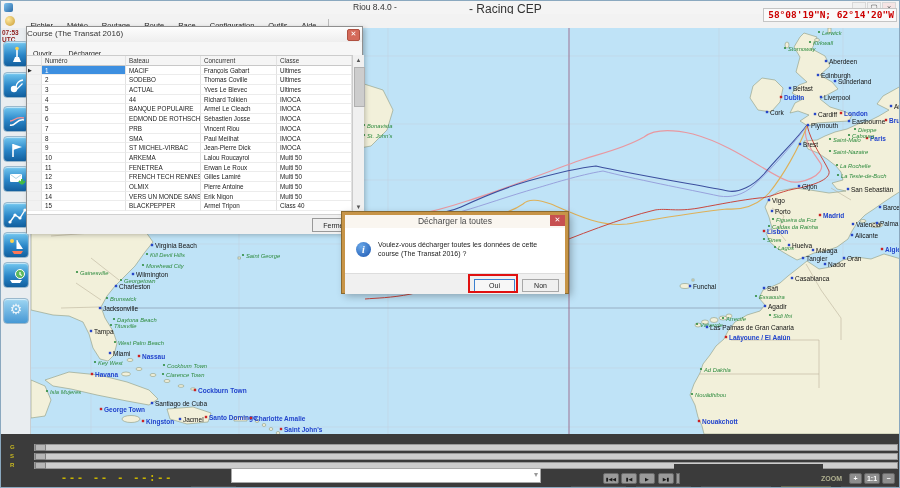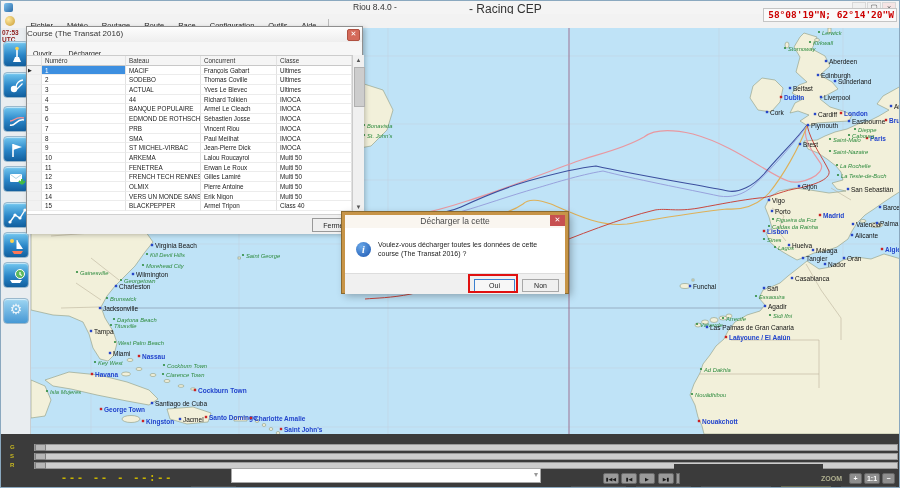--- a/index.html
+++ b/index.html
@@ -566,21 +566,21 @@
     <div class="varrow" style="top:0;">▲</div>
     <div class="vthumb"></div>
     <div class="varrow" style="top:147px;">▼</div>
   </div>
   <div class="racefoot">
     <div class="fermer">Fermer</div>
   </div>
 </div>
 
 <div class="dialog">
-  <div class="dtitle">Décharger la cette</div>
+  <div class="dtitle">Décharger la toutes</div>
   <div class="dclose">✕</div>
   <div class="dbody">
     <div class="info-ic">i</div>
     <div class="dmsg">Voulez-vous décharger toutes les données de cette course (The Transat 2016) ?</div>
   </div>
   <div class="dfoot">
     <div class="dbtn yes">Oui</div>
     <div class="dbtn no">Non</div>
   </div>
 </div>

